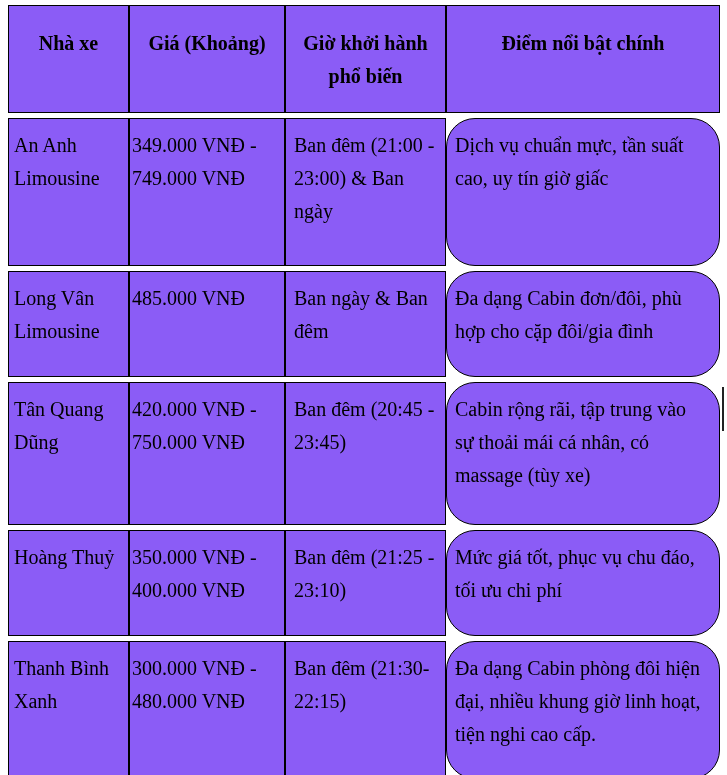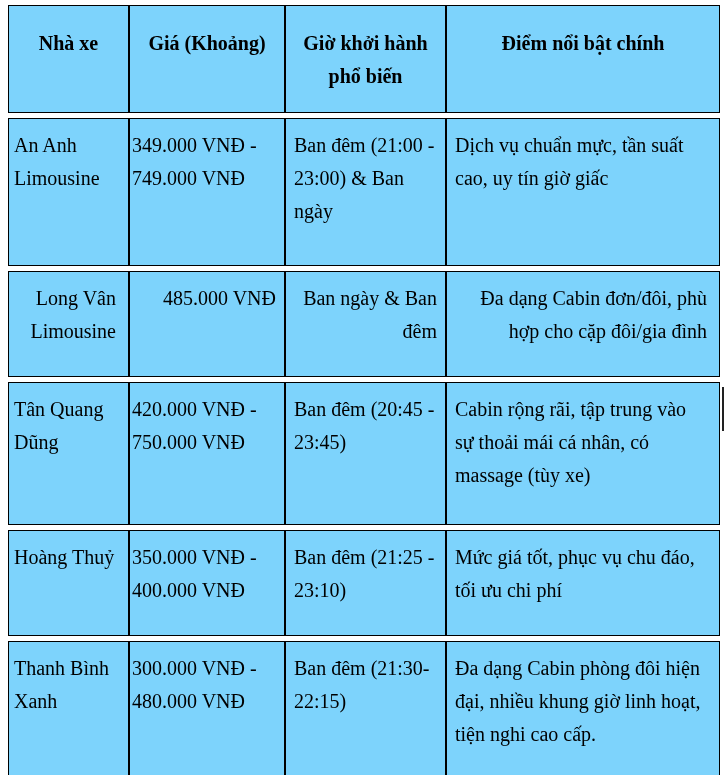--- a/index.html
+++ b/index.html
@@ -20,43 +20,43 @@
     left: 8px;
     top: 0px;
     width: 712px;
     table-layout: fixed;
     border-collapse: separate;
     border-spacing: 0 5px;
   }
   .doc-table th, .doc-table td {
     box-sizing: border-box;
     border: 1px solid #000000;
-    background: #7dd3fc;
+    background: #8b5cf6;
     font-size: 20px;
     line-height: 33px;
     overflow: hidden;
   }
   .doc-table th {
     font-weight: bold;
     text-align: center;
     vertical-align: top;
     padding: 21px 6px 6px 6px;
     height: 108px;
   }
   .doc-table td {
     text-align: left;
     vertical-align: top;
     padding: 10px 8px 8px 8px;
   }
   .doc-table td.c1 { padding-left: 5px; padding-right: 12px; }
   .doc-table td.c2 { padding-left: 2px; }
   .doc-table td.c3 { padding-left: 8px; }
-  .doc-table td.c4 { padding-right: 12px; }
+  .doc-table td.c4 { padding-right: 12px; border-radius: 29px; }
   tr.r1 td { height: 148px; }
-  tr.r2 td { height: 106px; text-align: right; }
+  tr.r2 td { height: 106px; }
   tr.r3 td { height: 143px; }
   tr.r4 td { height: 106px; }
   tr.r5 td { height: 138px; }
   .caret-mark {
     position: absolute;
     left: 722px;
     top: 387px;
     width: 2px;
     height: 44px;
     background: #222222;

